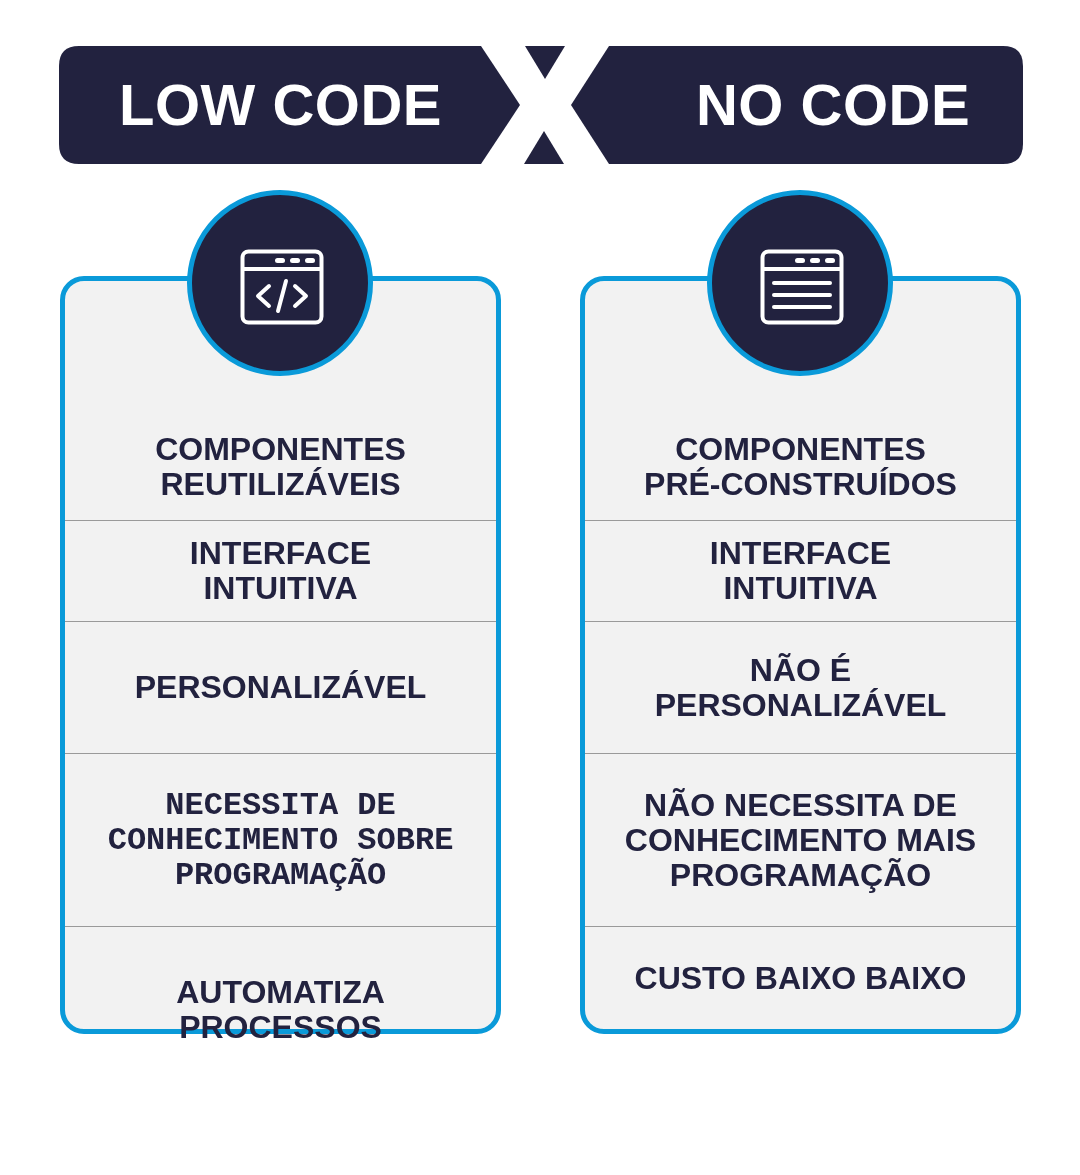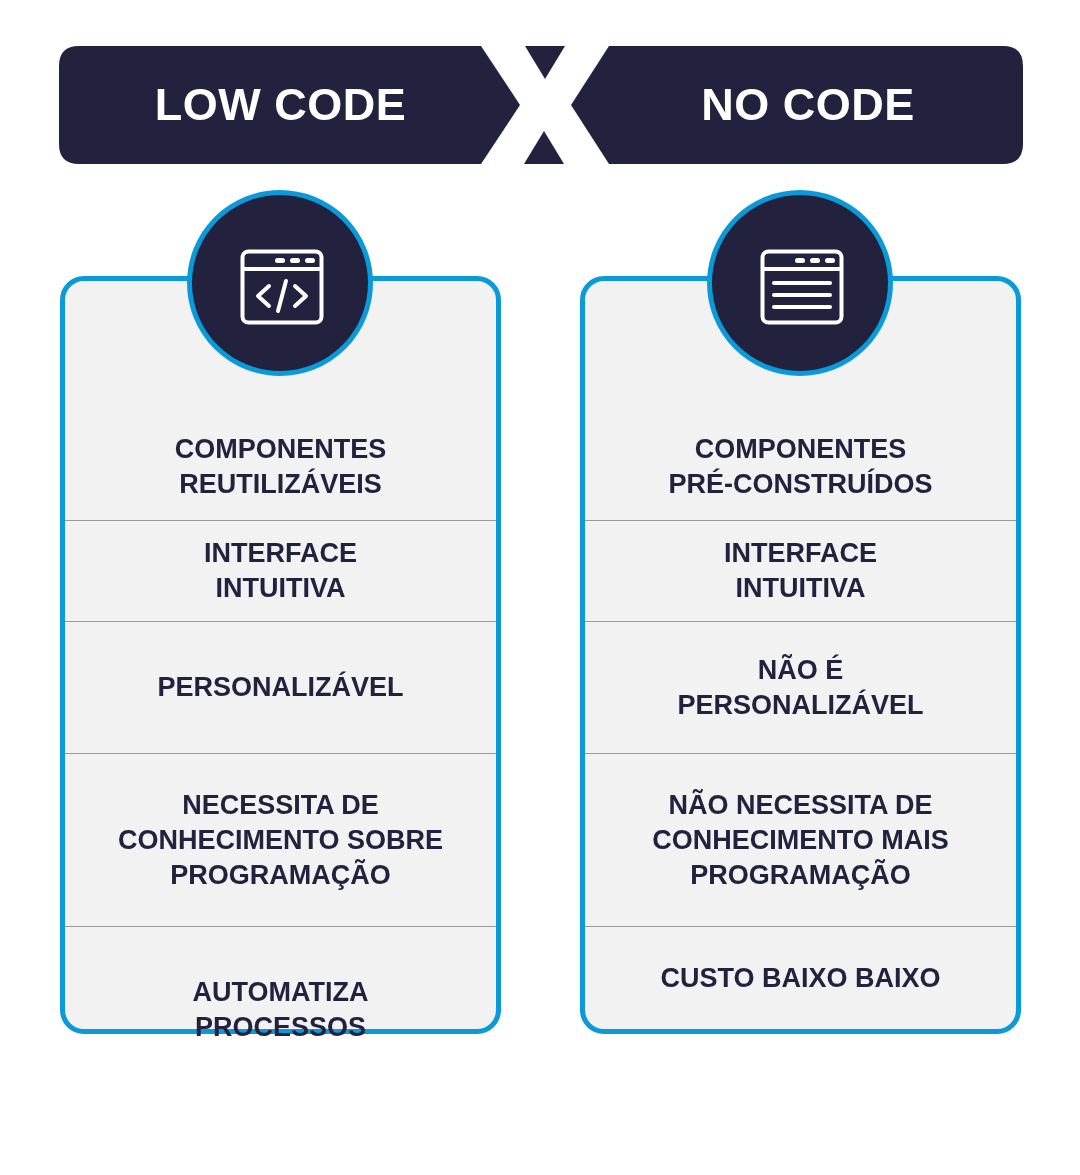--- a/index.html
+++ b/index.html
@@ -1,40 +1,40 @@
 <!DOCTYPE html>
 <html><head>
 <meta charset="utf-8">
 <style>
   html, body { margin:0; padding:0; background:#ffffff; }
   body { width:1080px; height:1175px; position:relative; overflow:hidden;
          font-family:"Liberation Sans", "DejaVu Sans", sans-serif; }
   .header { position:absolute; left:59px; top:46px; width:964px; height:118px; }
   .header svg { position:absolute; left:0; top:0; }
   .header-label { position:absolute; top:0; height:118px; line-height:118px;
-                  color:#ffffff; font-weight:bold; font-size:45px; text-align:center;
+                  color:#ffffff; font-weight:bold; font-size:58px; text-align:center;
                   letter-spacing:0.5px; }
   .header-left { left:0; width:443px; }
-  .header-right { left:527px; width:444px; }
+  .header-right { left:552px; width:444px; }
 
   .card { position:absolute; top:276px; width:431px; height:748px;
           border:5px solid #0A9AD9; border-radius:24px; background:#F2F2F2; }
   .card-left { left:60px; }
   .card-right { left:580px; }
 
   .badge { position:absolute; top:190px; width:176px; height:176px; border-radius:50%;
            background:#22223F; border:5px solid #0A9AD9; }
   .badge-left { left:187px; }
   .badge-right { left:707px; }
   .badge svg { position:absolute; left:48px; top:54px; }
 
   .rows { position:absolute; left:0; right:0; top:0; }
   .row { position:absolute; left:0; right:0; display:flex; align-items:center;
          justify-content:center; text-align:center; color:#22223F; font-weight:bold;
-         font-size:27px; line-height:35px; white-space:pre-line; }
+         font-size:32px; line-height:35px; white-space:pre-line; }
   .divider { position:absolute; left:0; right:0; height:0; border-top:1.5px solid #9a9a9a; }
 </style>
 </head>
 <body>
 
 <div class="header">
   <svg width="964" height="118" viewBox="0 0 964 118">
 
     <path d="M20,0 H422 L461,59 L422,118 H20 Q0,118 0,98 V20 Q0,0 20,0 Z" fill="#22223F"></path>
 
@@ -51,21 +51,21 @@
 <div class="card card-left">
   <div class="rows">
     <div class="row" style="top:127px;height:117px;">COMPONENTES
 REUTILIZÁVEIS</div>
     <div class="divider" style="top:239px;"></div>
     <div class="row" style="top:240px;height:100px;">INTERFACE
 INTUITIVA</div>
     <div class="divider" style="top:340px;"></div>
     <div class="row" style="top:341px;height:131px;">PERSONALIZÁVEL</div>
     <div class="divider" style="top:472px;"></div>
-    <div class="row" style="top:473px;height:172px;">NECESSITA DE
+    <div class="row" style="top:473px;height:172px;font-family:Liberation Mono, monospace;">NECESSITA DE
 CONHECIMENTO SOBRE
 PROGRAMAÇÃO</div>
     <div class="divider" style="top:645px;"></div>
     <div class="row" style="top:678px;height:102px;">AUTOMATIZA
 PROCESSOS</div>
   </div>
 </div>
 
 <div class="card card-right">
   <div class="rows">

